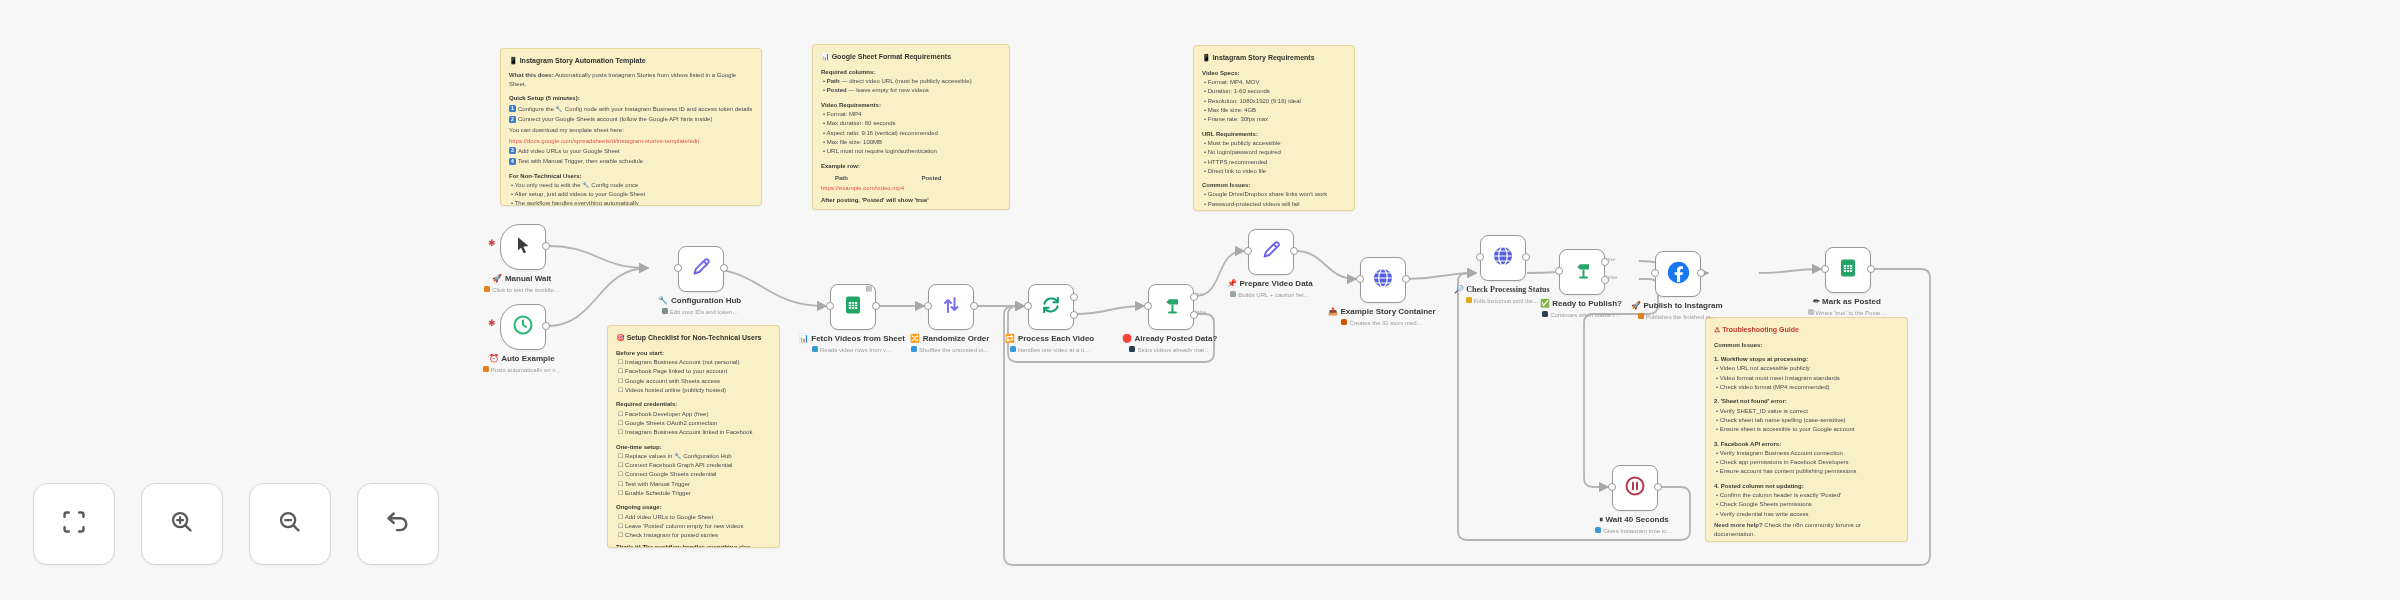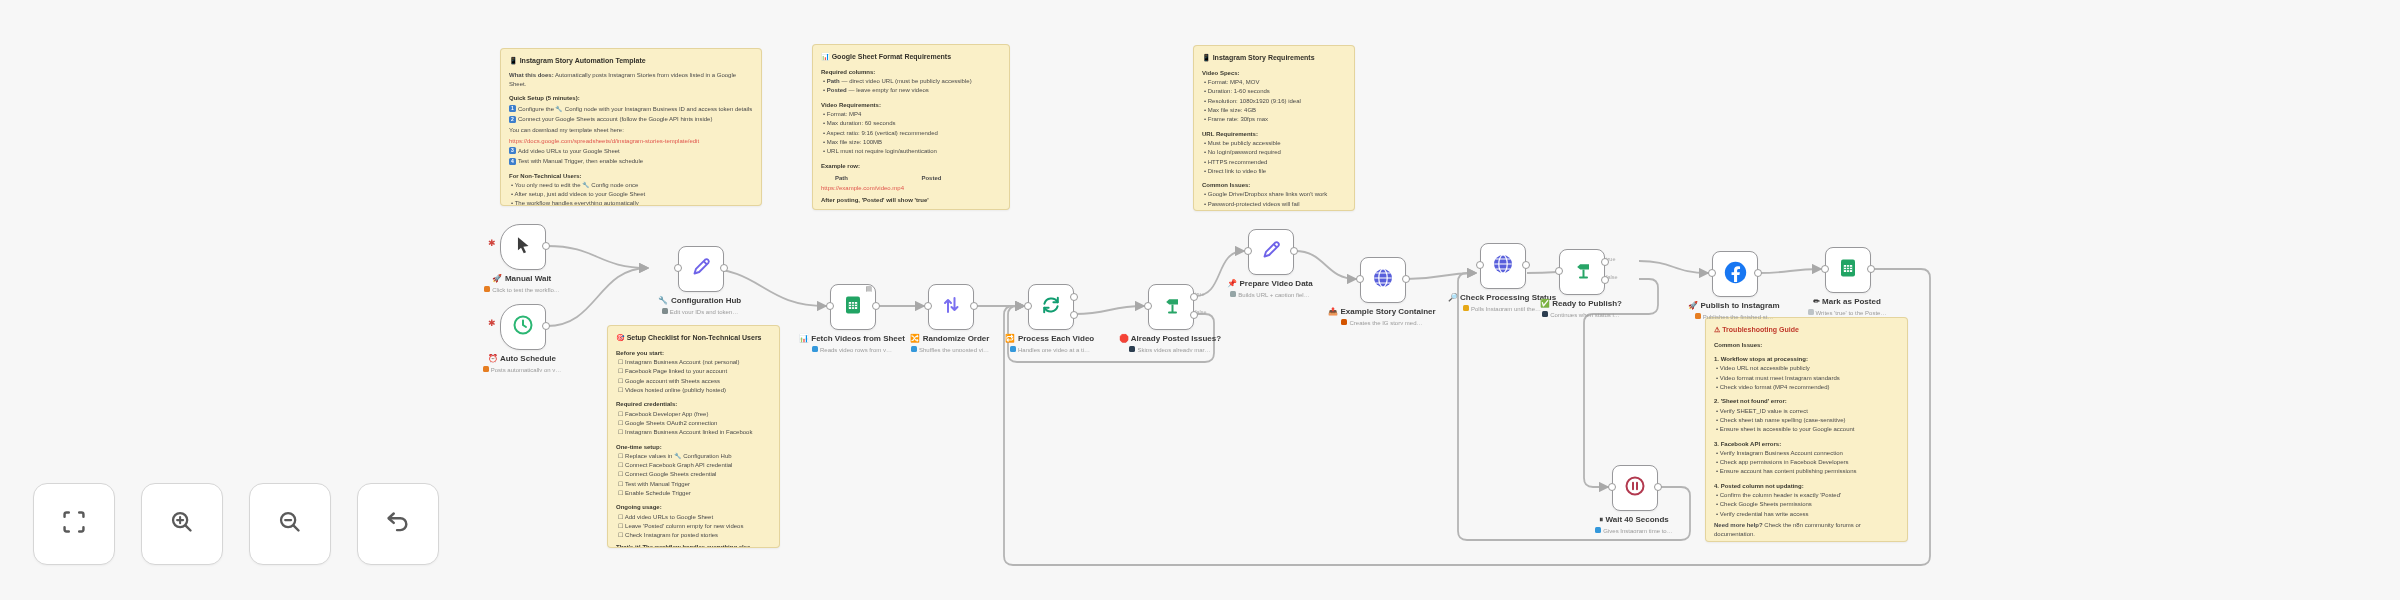--- a/index.html
+++ b/index.html
@@ -235,21 +235,21 @@
       </div>
       <div class="node trigger" style="left: 467px; top: 304px;">
         <span class="marker">✱</span>
         <div class="node-box">
           <span><svg viewBox="0 0 24 24" width="24" height="24">
               <circle cx="12" cy="12" r="8.5" fill="none" stroke="#2bb673" stroke-width="2"></circle>
               <path d="M12 7.5 V12 L15 14" fill="none" stroke="#2bb673" stroke-width="2" stroke-linecap="round"></path>
             </svg></span>
           <span class="port out"></span>
         </div>
-        <div class="node-label">⏰ Auto Schedule</div>
+        <div class="node-label">⏰ Auto Example</div>
         <div class="node-sub"><span class="sub-badge" style="background: rgb(230, 126, 34);"></span>Posts automatically on y…</div>
       </div>
       <div class="node" style="left: 645px; top: 246px;">
         <div class="node-box">
           <span><svg viewBox="0 0 24 24" width="24" height="24">
               <path d="M5.5 18.5 L7 13.8 L16.2 4.6 a2.3 2.3 0 0 1 3.2 3.2 L10.2 17 Z" fill="none" stroke="#6e63e8" stroke-width="1.9" stroke-linejoin="round"></path>
               <path d="M14.6 6.2 l3.2 3.2" stroke="#6e63e8" stroke-width="1.9"></path>
             </svg></span>
           <span class="port in"></span>
           <span class="port out"></span>
@@ -304,21 +304,21 @@
               <path d="M19 6.2 H10.2 L7.2 8.9 l3 2.7 H19 Z" fill="#27a567"></path>
               <path d="M13.5 11.6 V19" stroke="#27a567" stroke-width="2"></path>
               <path d="M10 19.5 h7" stroke="#27a567" stroke-width="2" stroke-linecap="round"></path>
             </svg></span>
           <span class="port in"></span>
           <span class="port out o1"></span>
           <span class="port out o2"></span>
           <span class="port-label l1">true</span>
           <span class="port-label l2">false</span>
         </div>
-        <div class="node-label">🛑 Already Posted Issues?</div>
+        <div class="node-label">🛑 Already Posted Data?</div>
         <div class="node-sub"><span class="sub-badge" style="background: rgb(44, 62, 80);"></span>Skips videos already mar…</div>
       </div>
       <div class="node" style="left: 1215px; top: 229px;">
         <div class="node-box">
           <span><svg viewBox="0 0 24 24" width="24" height="24">
               <path d="M5.5 18.5 L7 13.8 L16.2 4.6 a2.3 2.3 0 0 1 3.2 3.2 L10.2 17 Z" fill="none" stroke="#6e63e8" stroke-width="1.9" stroke-linejoin="round"></path>
               <path d="M14.6 6.2 l3.2 3.2" stroke="#6e63e8" stroke-width="1.9"></path>
             </svg></span>
           <span class="port in"></span>
           <span class="port out"></span>
@@ -332,21 +332,21 @@
               <circle cx="12" cy="12" r="9" fill="#585fdb"></circle>
               <ellipse cx="12" cy="12" rx="4.2" ry="9" fill="none" stroke="#ffffff" stroke-width="1.2"></ellipse>
               <path d="M3.2 12 h17.6 M4.8 7 h14.4 M4.8 17 h14.4" stroke="#ffffff" stroke-width="1.2" fill="none"></path>
             </svg></span>
           <span class="port in"></span>
           <span class="port out"></span>
         </div>
         <div class="node-label">📤 Example Story Container</div>
         <div class="node-sub"><span class="sub-badge" style="background: rgb(211, 84, 0);"></span>Creates the IG story med…</div>
       </div>
-      <div class="node" style="left: 1447px; top: 243px;">
+      <div class="node" style="left: 1447px; top: 235px; font-family: Liberation Serif, serif;">
         <div class="node-box">
           <span><svg viewBox="0 0 24 24" width="24" height="24">
               <circle cx="12" cy="12" r="9" fill="#585fdb"></circle>
               <ellipse cx="12" cy="12" rx="4.2" ry="9" fill="none" stroke="#ffffff" stroke-width="1.2"></ellipse>
               <path d="M3.2 12 h17.6 M4.8 7 h14.4 M4.8 17 h14.4" stroke="#ffffff" stroke-width="1.2" fill="none"></path>
             </svg></span>
           <span class="port in"></span>
           <span class="port out"></span>
         </div>
         <div class="node-label">🔎 Check Processing Status</div>
@@ -361,21 +361,21 @@
             </svg></span>
           <span class="port in"></span>
           <span class="port out o1"></span>
           <span class="port out o2"></span>
           <span class="port-label l1">true</span>
           <span class="port-label l2">false</span>
         </div>
         <div class="node-label">✅ Ready to Publish?</div>
         <div class="node-sub"><span class="sub-badge" style="background: rgb(44, 62, 80);"></span>Continues when status i…</div>
       </div>
-      <div class="node" style="left: 1679px; top: 251px;">
+      <div class="node" style="left: 1622px; top: 251px;">
         <div class="node-box">
           <span><svg viewBox="0 0 24 24" width="27" height="27">
               <circle cx="12" cy="12" r="9.5" fill="#1877f2"></circle>
               <path d="M13.4 20.5 v-6.2 h2.1 l.4-2.5 h-2.5 V10.2 c0-.75.35-1.4 1.4-1.4 h1.25 V6.6 c-.6-.1-1.35-.2-2.05-.2-2.05 0-3.3 1.25-3.3 3.45 v1.95 H8.5 v2.5 h2.2 v6.2 Z" fill="#ffffff"></path>
             </svg></span>
           <span class="port in"></span>
           <span class="port out"></span>
         </div>
         <div class="node-label">🚀 Publish to Instagram</div>
         <div class="node-sub"><span class="sub-badge" style="background: rgb(230, 126, 34);"></span>Publishes the finished st…</div>

